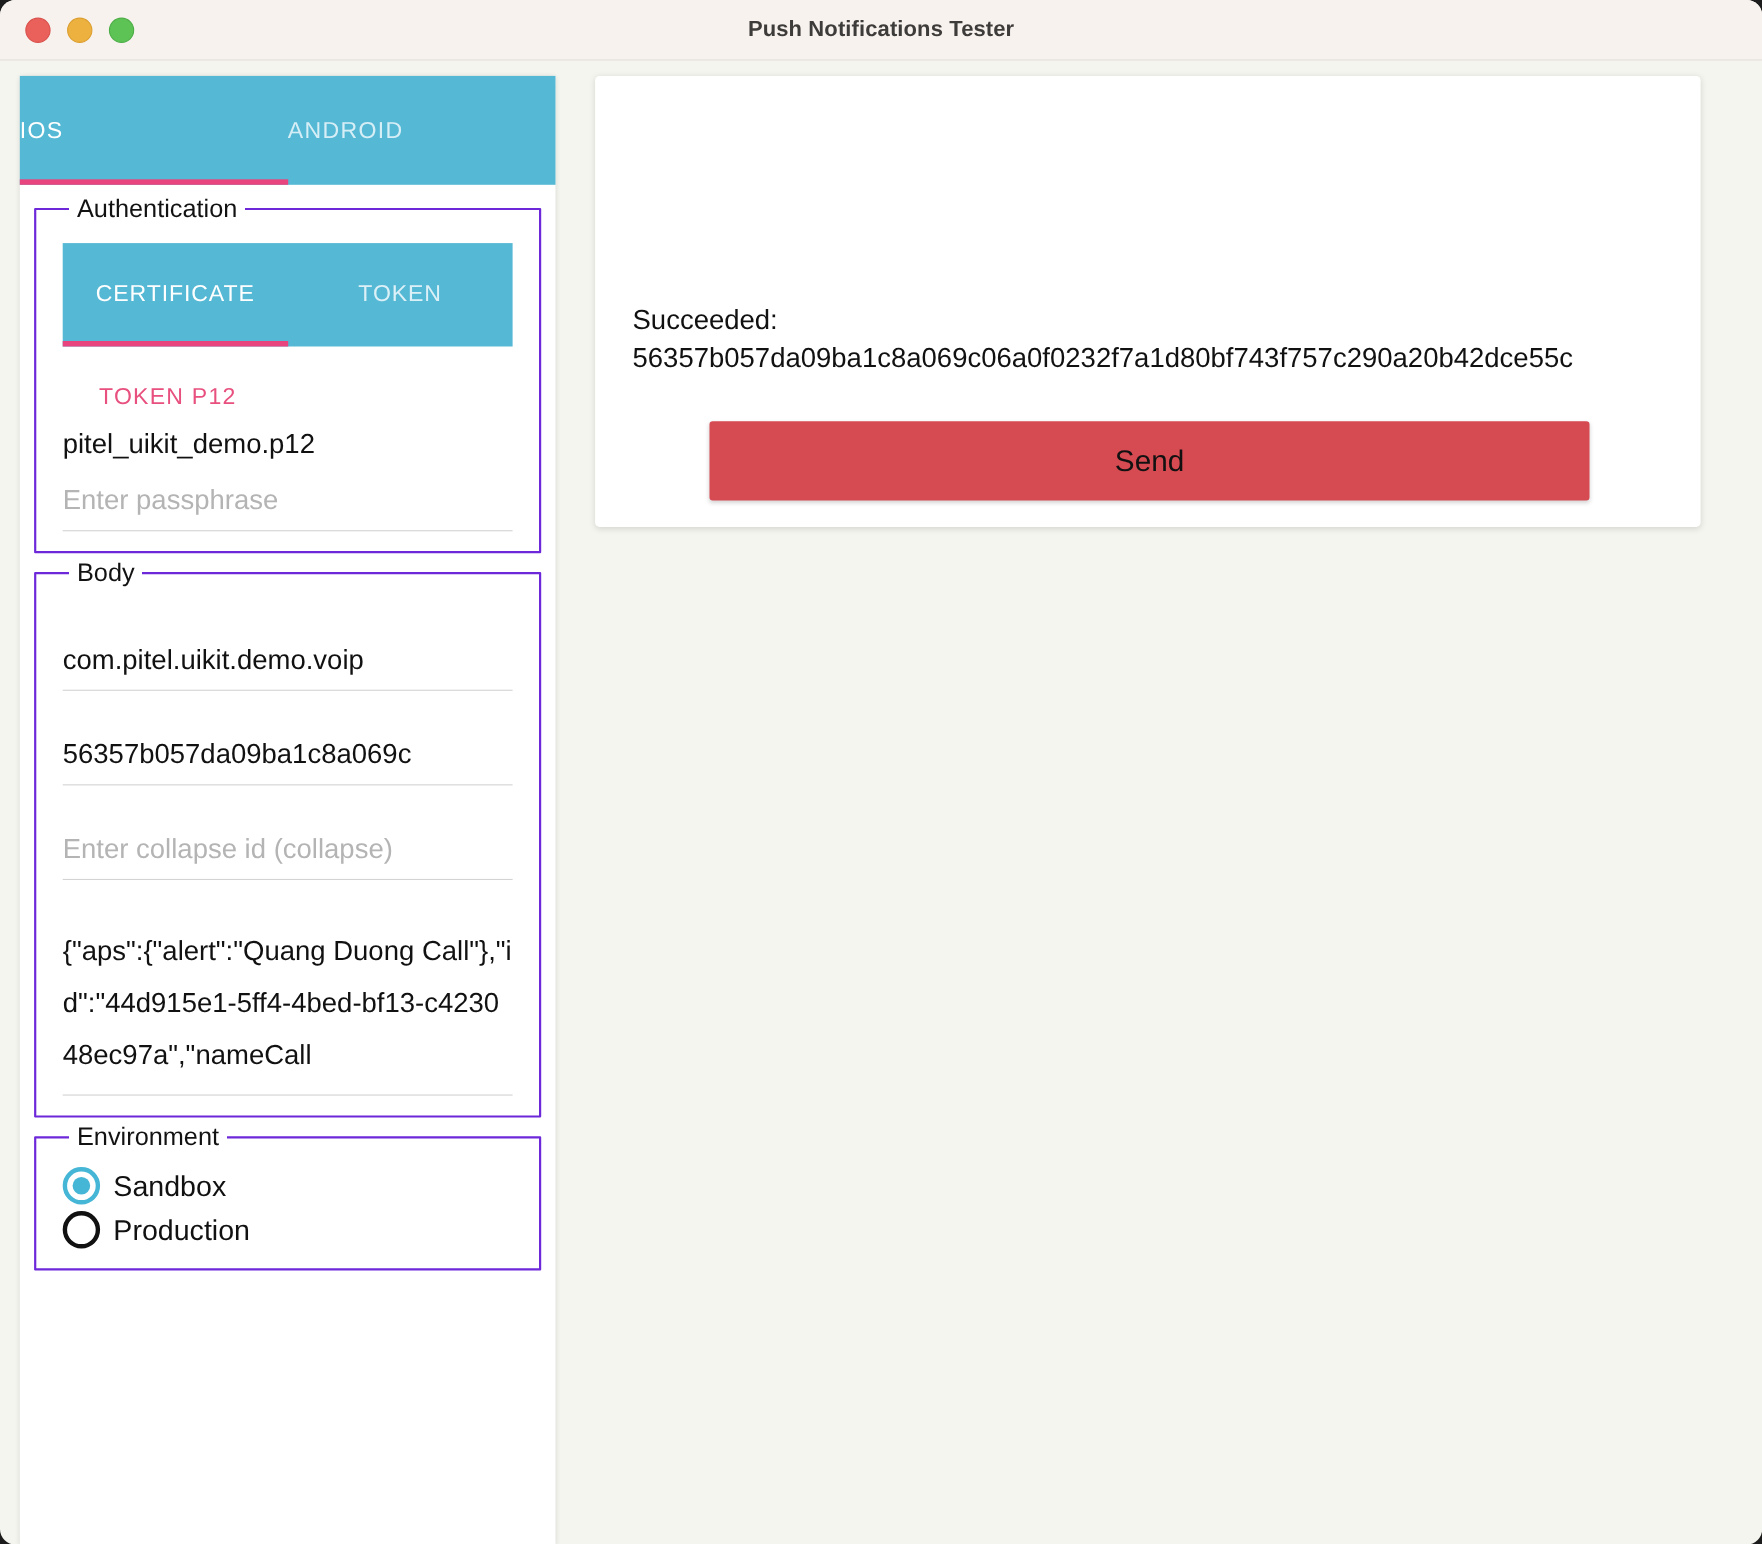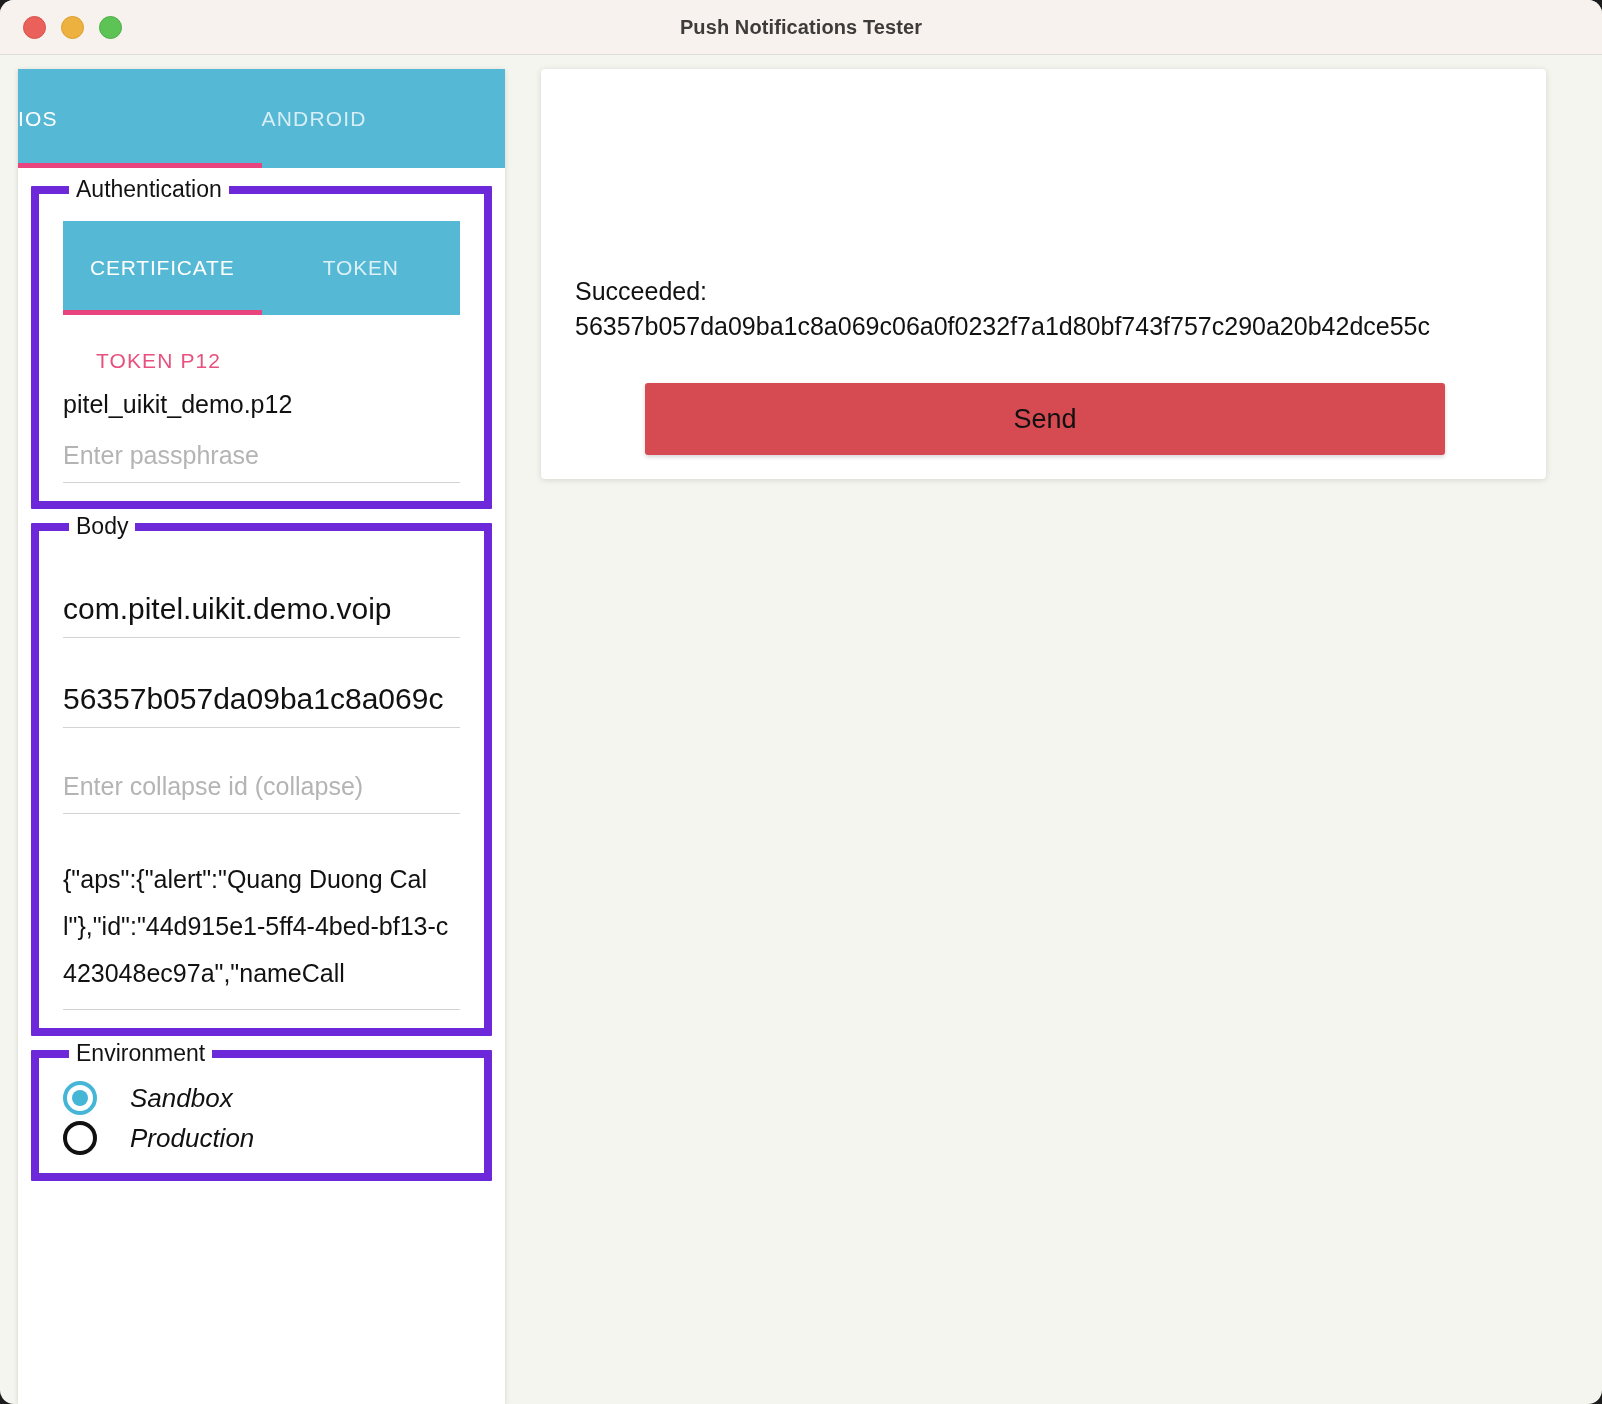--- a/index.html
+++ b/index.html
@@ -100,21 +100,21 @@
   }
 
   .panel-scroll {
     height: 1236px;
     overflow: hidden;
     padding: 8px 13px 0 13px;
   }
 
   
   fieldset.group {
-    border: 8px solid #6d28d9;
+    border: 2px solid #6d28d9;
     border-radius: 1px;
     padding: 8px 24px 18px 24px;
     margin-bottom: 4px;
   }
   fieldset.group > legend {
     font-size: 23px;
     color: #121212;
     padding: 0 7px;
     margin-left: 6px;
   }
@@ -167,21 +167,21 @@
   }
 
   .field {
     position: relative;
     margin-top: 22px;
     padding-bottom: 11px;
     border-bottom: 1px solid #d3d3d3;
     min-height: 42px;
   }
   .field .val {
-    font-size: 30px;
+    font-size: 25px;
     color: #111111;
     white-space: nowrap;
     overflow: hidden;
   }
   .field .ph {
     font-size: 25px;
     color: #b4b4b4;
     white-space: nowrap;
     overflow: hidden;
   }
@@ -198,24 +198,23 @@
     line-height: 47px;
     color: #111111;
     word-break: break-all;
     white-space: pre-wrap;
   }
 
   
   .radio-row {
     display: flex;
     align-items: center;
-    gap: 33px;
+    gap: 12px;
     margin-top: 6px;
     cursor: pointer;
-    font-style: italic;
   }
   .radio-row + .radio-row { margin-top: 6px; }
   .radio {
     width: 34px; height: 34px;
     border-radius: 50%;
     border: 4px solid #111111;
     position: relative;
     flex: 0 0 auto;
   }
   .radio.on { border-color: #45b6d6; }

